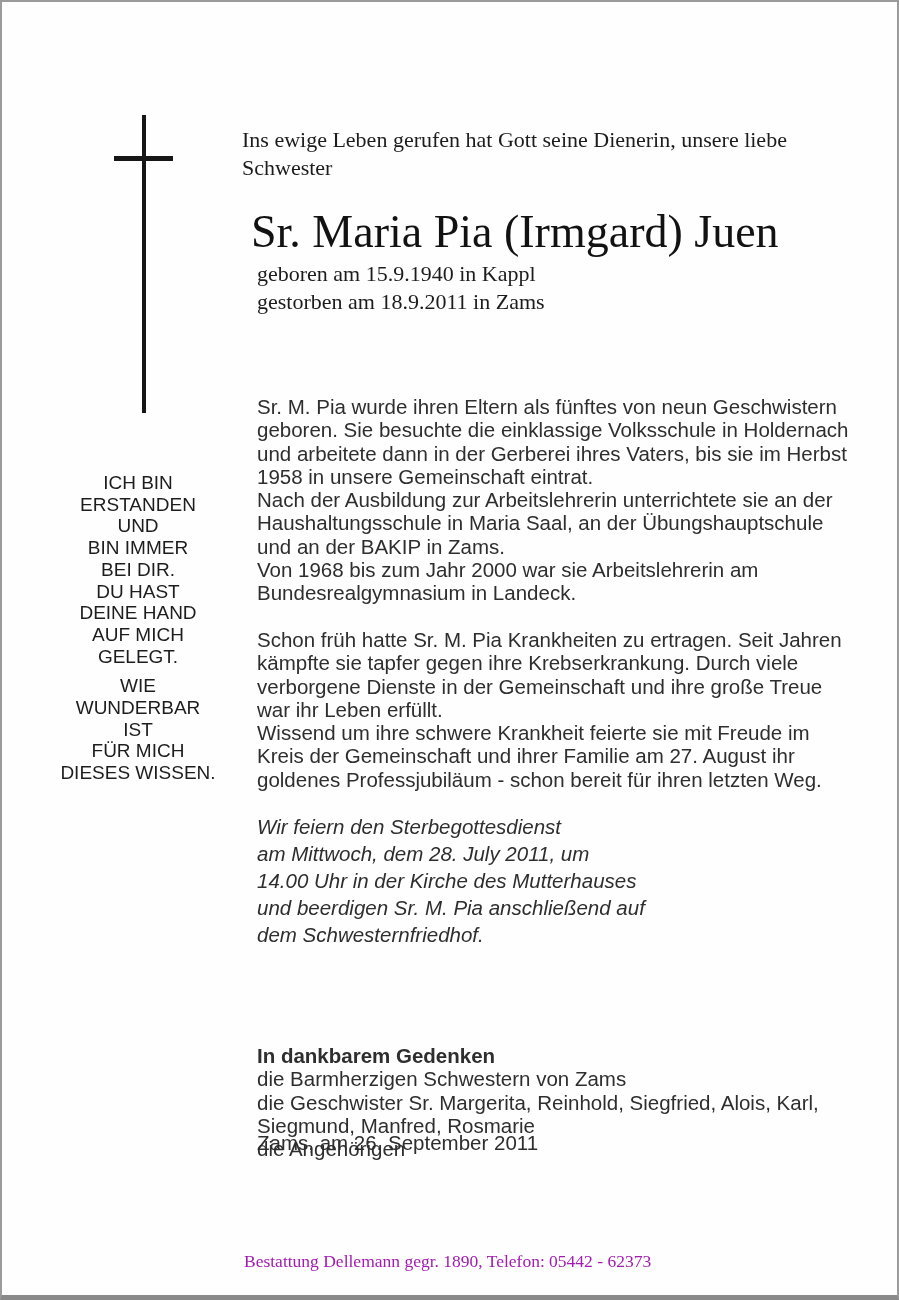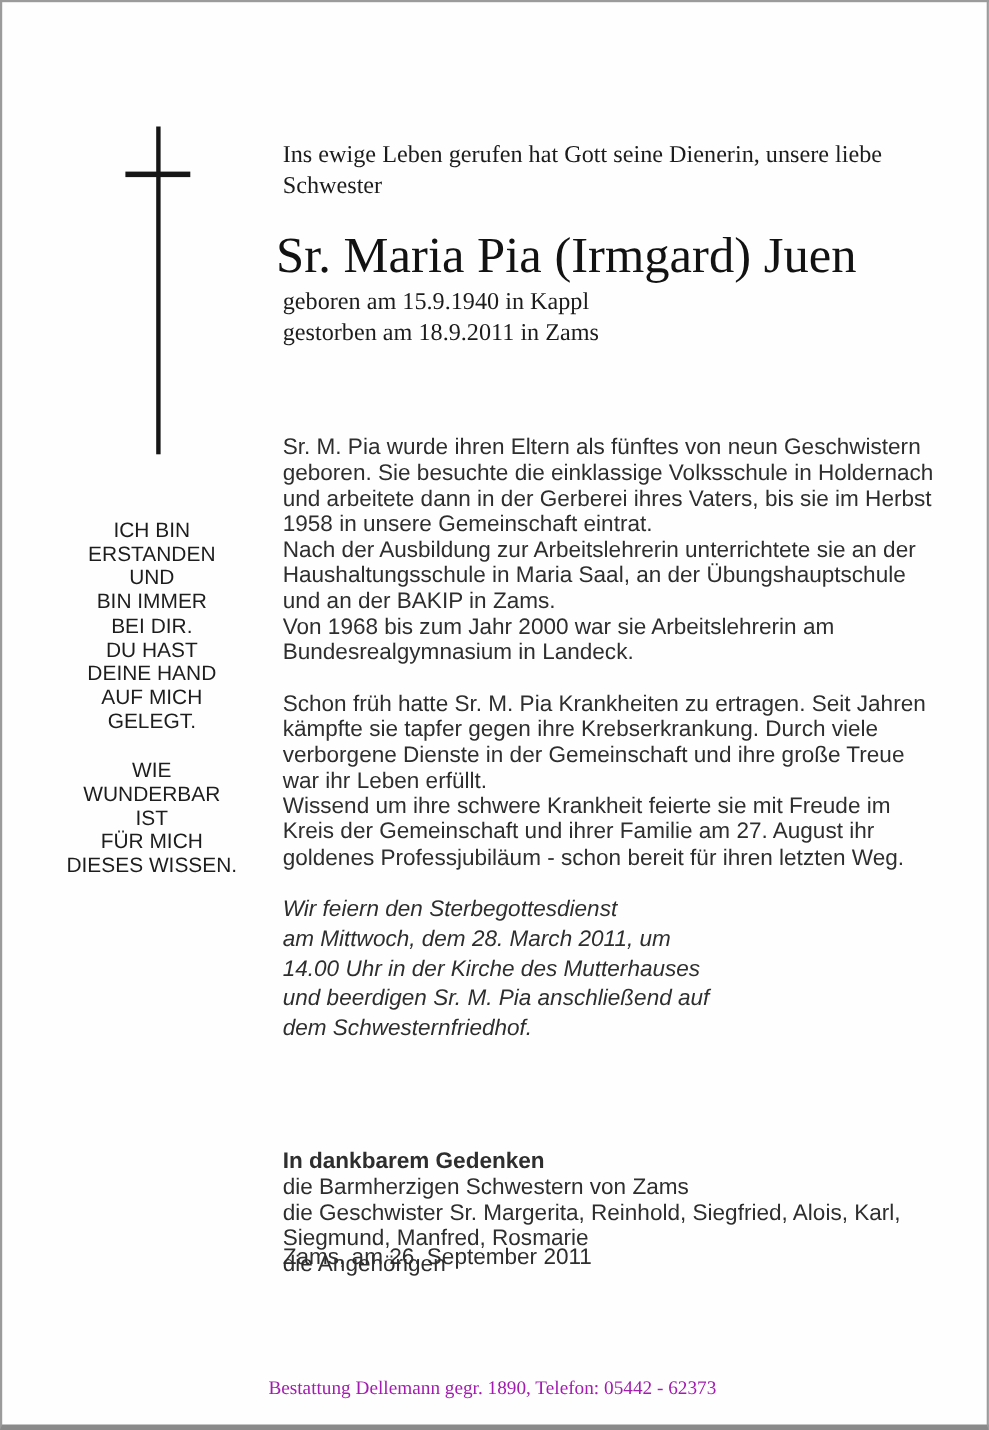--- a/index.html
+++ b/index.html
@@ -23,42 +23,42 @@
     position: absolute; left: 140px; top: 113px;
     width: 4px; height: 298px; background: #161616;
   }
   .cross-h {
     position: absolute; left: 112px; top: 154px;
     width: 59px; height: 5px; background: #161616;
   }
 
   
   .intro {
-    position: absolute; left: 255px; top: 124px; width: 600px;
+    position: absolute; left: 240px; top: 124px; width: 600px;
     font-family: "Liberation Serif", "DejaVu Serif", serif;
     font-size: 22px; line-height: 28px; color: #1c1c1c;
   }
   .name {
     position: absolute; left: 249px; top: 203px; width: 640px;
     font-family: "Liberation Serif", "DejaVu Serif", serif;
     font-size: 46px; line-height: 54px; color: #121212;
   }
   .dates {
     position: absolute; left: 255px; top: 258px; width: 600px;
     font-family: "Liberation Serif", "DejaVu Serif", serif;
     font-size: 22px; line-height: 28px; color: #1c1c1c;
   }
 
   
   .verse {
     position: absolute; left: 36px; top: 470px; width: 200px;
     text-align: center; font-size: 19px; line-height: 21.7px;
     color: #1d1d1d;
   }
-  .verse .stanza2 { margin-top: 23px; }
+  .verse .stanza2 { margin-top: 8px; }
 
   
   .para1 { position: absolute; left: 255px; top: 393px; width: 610px;
            font-size: 20.5px; line-height: 23.3px; }
   .para2 { position: absolute; left: 255px; top: 626px; width: 620px;
            font-size: 20.5px; line-height: 23.3px; }
   .service {
     position: absolute; left: 255px; top: 811px; width: 560px;
     font-style: italic; font-size: 20.5px; line-height: 27px;
   }
@@ -128,21 +128,21 @@
 Bundesrealgymnasium in Landeck.</div>
   <div class="para2 pre">Schon früh hatte Sr. M. Pia Krankheiten zu ertragen. Seit Jahren
 kämpfte sie tapfer gegen ihre Krebserkrankung. Durch viele
 verborgene Dienste in der Gemeinschaft und ihre große Treue
 war ihr Leben erfüllt.
 Wissend um ihre schwere Krankheit feierte sie mit Freude im
 Kreis der Gemeinschaft und ihrer Familie am 27. August ihr
 goldenes Professjubiläum - schon bereit für ihren letzten Weg.</div>
 
   <div class="service pre">Wir feiern den Sterbegottesdienst
-am Mittwoch, dem 28. March 2011, um
+am Mittwoch, dem 28. July 2011, um
 14.00 Uhr in der Kirche des Mutterhauses
 und beerdigen Sr. M. Pia anschließend auf
 dem Schwesternfriedhof.</div>
 
   <div class="mourners">
     <div class="heading">In dankbarem Gedenken</div>
     <div class="pre">die Barmherzigen Schwestern von Zams
 die Geschwister Sr. Margerita, Reinhold, Siegfried, Alois, Karl,
 Siegmund, Manfred, Rosmarie
 die Angehörigen</div>

